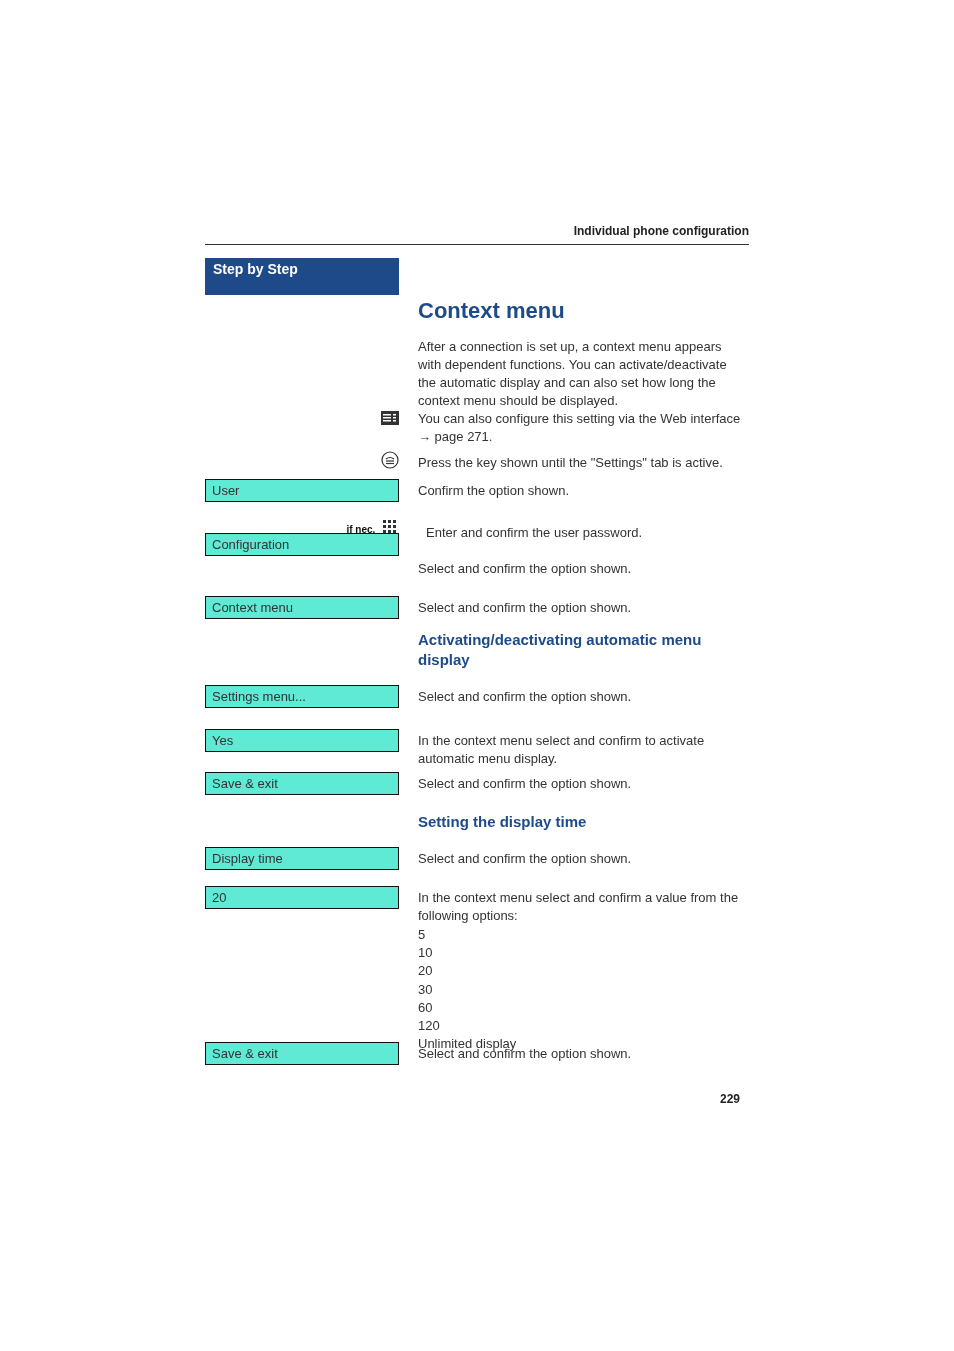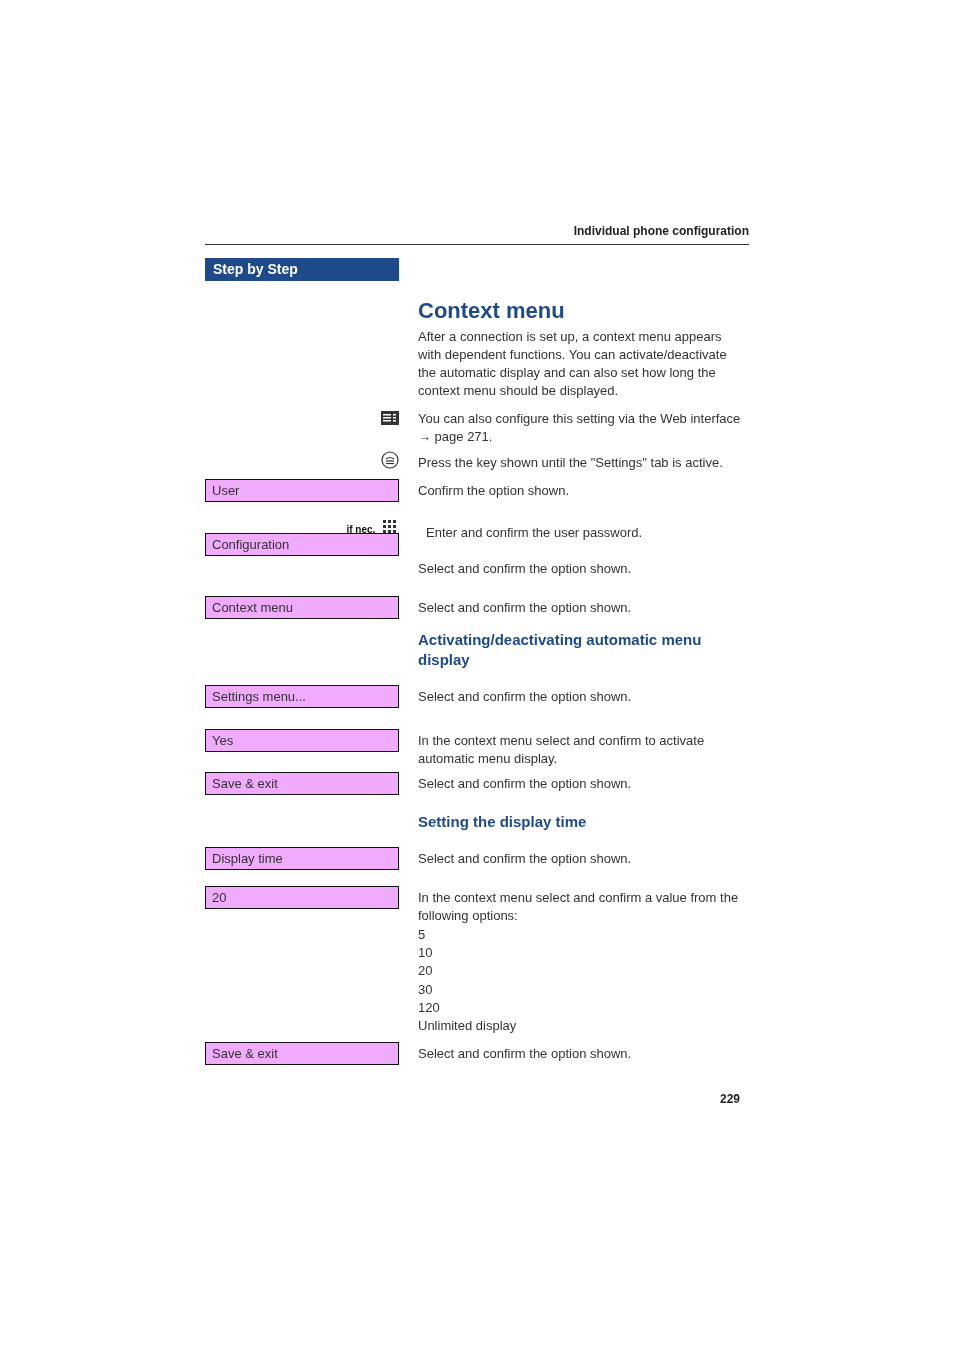--- a/index.html
+++ b/index.html
@@ -24,21 +24,21 @@
     top: 244px;
     left: 205px;
     right: 205px;
     border-top: 1px solid #333;
   }
   .sidebar-header {
     position: absolute;
     top: 258px;
     left: 205px;
     width: 194px;
-    height: 23px;
+    height: 37px;
     background: #1e4a8a;
     color: #fff;
     font-weight: bold;
     font-size: 14px;
     padding-left: 8px;
     line-height: 23px;
   }
   .sidebar-col {
     position: absolute;
     left: 205px;
@@ -46,21 +46,21 @@
   }
   .menu-box {
     border: 1px solid #111;
     width: 194px;
     height: 23px;
     font-family: "Trebuchet MS", "Lucida Sans", sans-serif;
     font-size: 13px;
     color: #333;
     padding-left: 6px;
     line-height: 21px;
-    background: #f0abfc;
+    background: #5eead4;
   }
   .content-col {
     position: absolute;
     left: 418px;
     width: 330px;
   }
   .h2 {
     color: #1e4a8a;
     font-weight: bold;
     font-size: 22px;
@@ -111,21 +111,21 @@
 
 <div class="page-header">Individual phone configuration</div>
 <div class="header-rule"></div>
 
 <div class="sidebar-header">Step by Step</div>
 
 <div class="content-col" style="top: 298px;">
   <div class="h2">Context menu</div>
 </div>
 
-<div class="content-col" style="top: 328px;">
+<div class="content-col" style="top: 338px;">
   <div class="body-text">After a connection is set up, a context menu appears with dependent functions. You can activate/deactivate the automatic display and can also set how long the context menu should be displayed.</div>
 </div>
 
 <div class="icon-box" style="left: 205px; top: 409px;">
   <span>
     <svg width="18" height="14" viewBox="0 0 18 14">
       <rect x="0" y="0" width="18" height="14" fill="#333"></rect>
       <rect x="2" y="3" width="8" height="1.5" fill="#fff"></rect>
       <rect x="2" y="6" width="8" height="1.5" fill="#fff"></rect>
       <rect x="2" y="9" width="8" height="1.5" fill="#fff"></rect>
@@ -242,20 +242,21 @@
 <div class="content-col" style="top: 889px;">
   <div class="body-text">In the context menu select and confirm a value from the following options:</div>
 </div>
 
 <div class="content-col" style="top: 926px;">
   <div class="options-list">
     <div>5</div>
     <div>10</div>
     <div>20</div>
     <div>30</div>
+    <div>60</div>
     <div>120</div>
     <div>Unlimited display</div>
   </div>
 </div>
 
 <div class="sidebar-col" style="top: 1042px;">
   <div class="menu-box">Save &amp; exit</div>
 </div>
 <div class="content-col" style="top: 1045px;">
   <div class="body-text">Select and confirm the option shown.</div>

